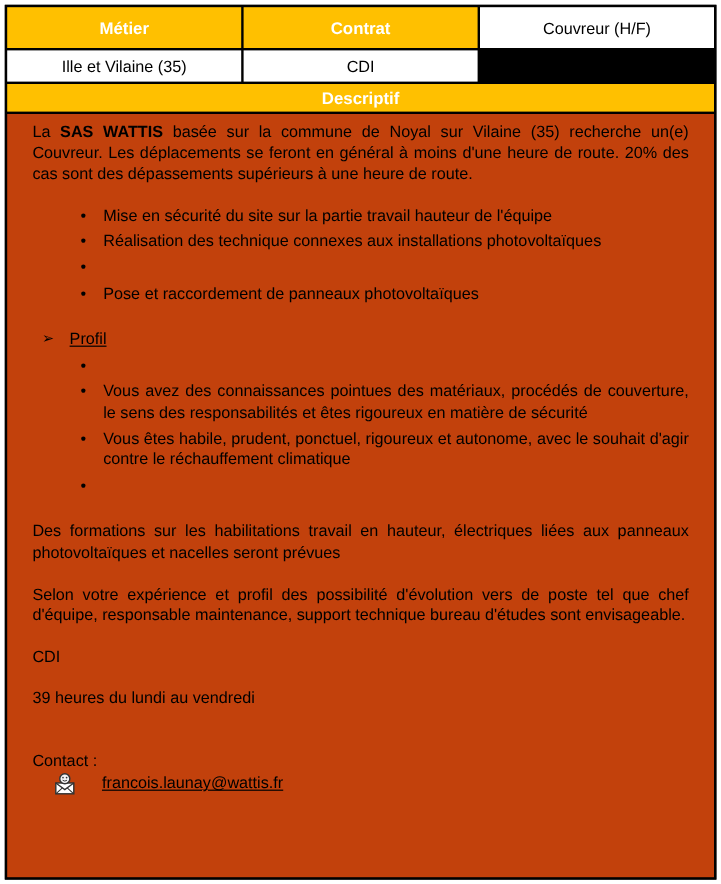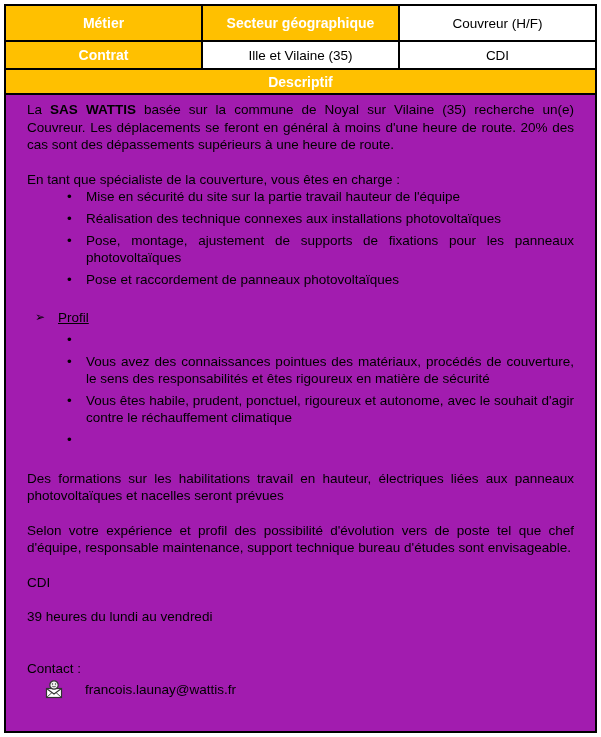--- a/index.html
+++ b/index.html
@@ -13,85 +13,80 @@
     grid-template-columns:1fr 1fr 1fr;
     grid-template-rows:34px 26px 23px 1fr;
     gap:2px;background:#000;border:2px solid #000;
     width:100%;height:100%;box-sizing:border-box;
   }
   .cell{display:flex;align-items:center;justify-content:center;text-align:center;}
   .hcell{background:#FFC000;color:#fff;font-weight:bold;font-size:14px;}
   .vcell{background:#fff;font-size:13.5px;}
   .section{grid-column:1/4;background:#FFC000;color:#fff;font-weight:bold;font-size:14px;justify-content:center;}
   .bodycell{
-    grid-column:1/4;background:#a21caf;overflow:hidden;
+    grid-column:1/4;background:#c2410c;overflow:hidden;
     padding:6px 21px 16px 21px;font-size:13.5px;line-height:17.6px;
   }
   p{margin:0;text-align:justify;}
   .gap{height:17px;}
   .gap2{height:34px;}
   .bullet{display:flex;margin:0 0 4px 0;}
   .bullet .b{flex:none;width:19px;margin-left:40px;}
   .bullet .t{flex:1;text-align:justify;}
   .profil-row{display:flex;margin:0 0 4px 0;}
   .profil-row .arrow{flex:none;width:23px;margin-left:8px;font-size:12px;}
   .profil-title{text-decoration:underline;}
-  .contact-row{display:flex;align-items:flex-end;margin-top:2px;}
+  .contact-row{display:flex;align-items:flex-start;margin-top:2px;text-decoration:underline;}
   .contact-row .ico{flex:none;margin-left:18px;width:18px;height:19px;}
   .contact-row .em{margin-left:22px;}
 </style>
 </head>
 <body>
 
 <div class="page">
   <div class="tbl">
 
     <div class="cell hcell">
       <span>Métier</span>
     </div>
     <div class="cell hcell">
-      <span>Secteur géographique</span>
+      <span>Contrat</span>
     </div>
+
     <div class="cell vcell">
       <span>Couvreur (H/F)</span>
-    </div>
-
-    <div class="cell hcell">
-      <span>Contrat</span>
     </div>
     <div class="cell vcell">
       <span>Ille et Vilaine (35)</span>
     </div>
     <div class="cell vcell">
       <span>CDI</span>
     </div>
 
     <div class="cell section">
       <span>Descriptif</span>
     </div>
 
     <div class="bodycell">
 
       <p><span>La </span><b>SAS WATTIS</b><span> basée sur la commune de Noyal sur Vilaine (35) recherche un(e) Couvreur. Les déplacements se feront en général à moins d'une heure de route. 20% des cas sont des dépassements supérieurs à une heure de route.</span></p>
 
       <div class="gap"></div>
 
-      <p>En tant que spécialiste de la couverture, vous êtes en charge :</p>
 
       <div class="bullet">
         <span class="b">•</span>
         <span class="t">Mise en sécurité du site sur la partie travail hauteur de l'équipe</span>
       </div>
       <div class="bullet">
         <span class="b">•</span>
         <span class="t">Réalisation des technique connexes aux installations photovoltaïques</span>
       </div>
       <div class="bullet">
         <span class="b">•</span>
-        <span class="t">Pose, montage, ajustement de supports de fixations pour les panneaux photovoltaïques</span>
       </div>
       <div class="bullet">
         <span class="b">•</span>
         <span class="t">Pose et raccordement de panneaux photovoltaïques</span>
       </div>
 
       <div class="gap"></div>
 
       <div class="profil-row">
         <span class="arrow">➢</span>

